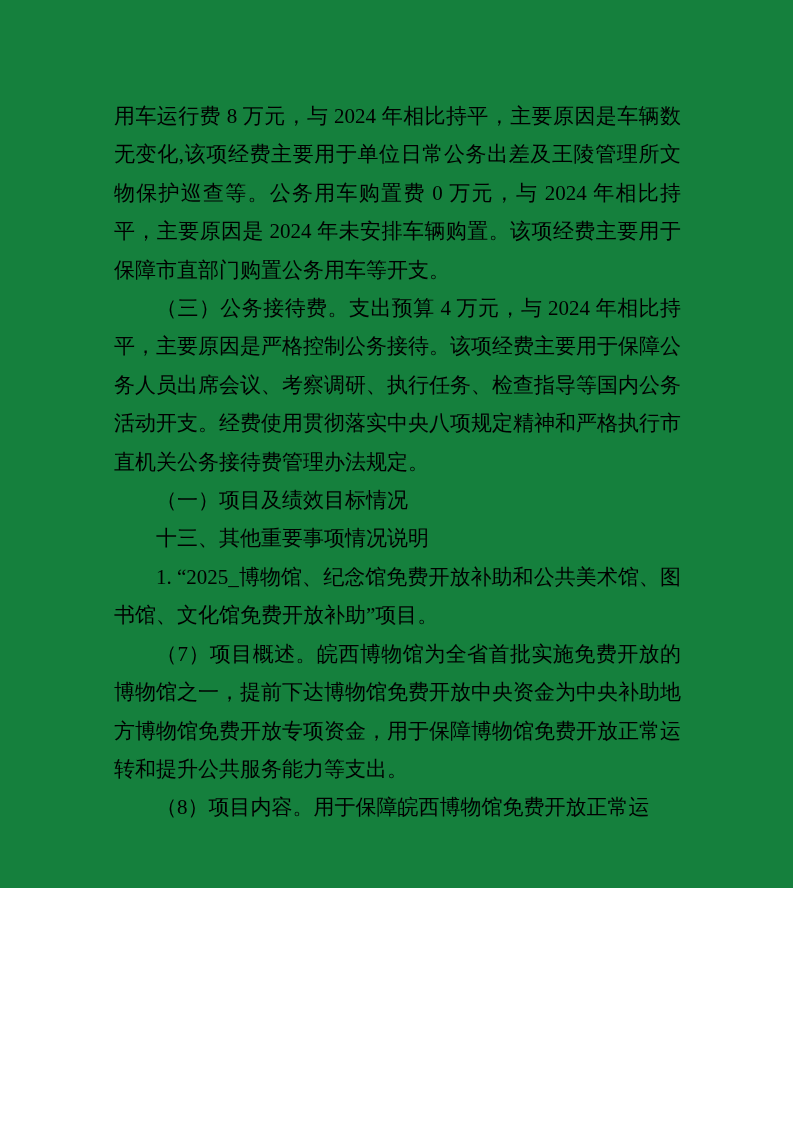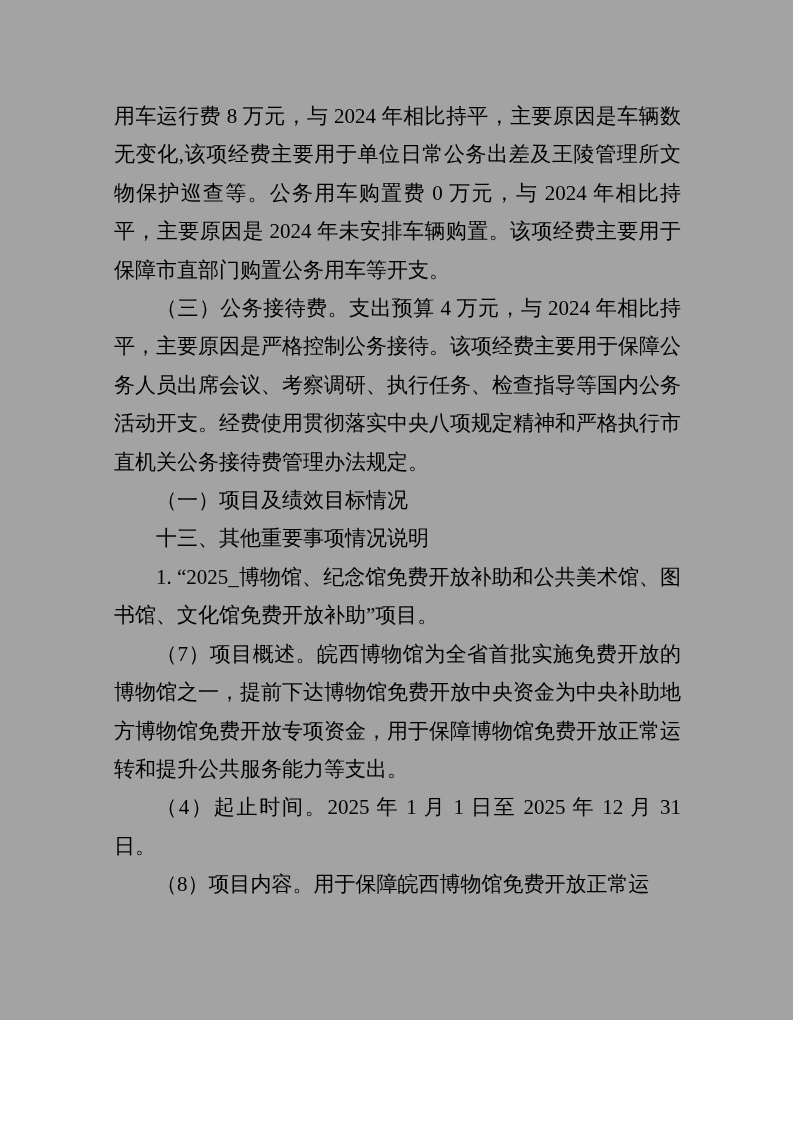--- a/index.html
+++ b/index.html
@@ -3,22 +3,22 @@
 <meta charset="utf-8">
 <style>
   html, body {
     margin: 0;
     padding: 0;
     background: #ffffff;
   }
   .page {
     position: relative;
     width: 793px;
-    height: 1020px;
-    background: #a3a3a3;
+    height: 888px;
+    background: #15803d;
     overflow: hidden;
   }
   .doc-body {
     position: absolute;
     left: 114px;
     top: 97px;
     width: 567px;
     font-family: "Liberation Serif", "DejaVu Serif", serif;
     font-size: 21px;
     line-height: 38.4px;
@@ -52,17 +52,16 @@
 <body>
 
 <div class="page">
   <div class="doc-body">
       <p class="para no-indent"><span>用车运行费 8 万元，与 2024 年相比持平，主要原因是车辆数无变化,该项经费主要用于单位日常公务出差及王陵管理所文物保护巡查等。公务用车购置费 0 万元，与 2024 年相比持平，主要原因是 2024 年未安排车辆购置。该项经费主要用于保障市直部门购置公务用车等开支。</span></p>
       <p class="para"><span class="bold">（三）公务接待费。</span><span>支出预算 4 万元，与 2024 年相比持平，主要原因是严格控制公务接待。该项经费主要用于保障公务人员出席会议、考察调研、执行任务、检查指导等国内公务活动开支。经费使用贯彻落实中央八项规定精神和严格执行市直机关公务接待费管理办法规定。</span></p>
       <p class="para"><span class="bold">（一）项目及绩效目标情况</span></p>
       <p class="para"><span class="bold">十三、其他重要事项情况说明</span></p>
       <p class="para"><span class="bold">1. “2025_博物馆、纪念馆免费开放补助和公共美术馆、图书馆、文化馆免费开放补助”项目。</span></p>
       <p class="para"><span>（7）项目概述。皖西博物馆为全省首批实施免费开放的博物馆之一，提前下达博物馆免费开放中央资金为中央补助地方博物馆免费开放专项资金，用于保障博物馆免费开放正常运转和提升公共服务能力等支出。</span></p>
-      <p class="para"><span>（4）起止时间。2025 年 1 月 1 日至 2025 年 12 月 31 日。</span></p>
       <p class="para"><span>（8）项目内容。用于保障皖西博物馆免费开放正常运</span></p>
     </div>
   <div class="page-footer">– 14 –</div>
 </div>
 
 </body></html>

